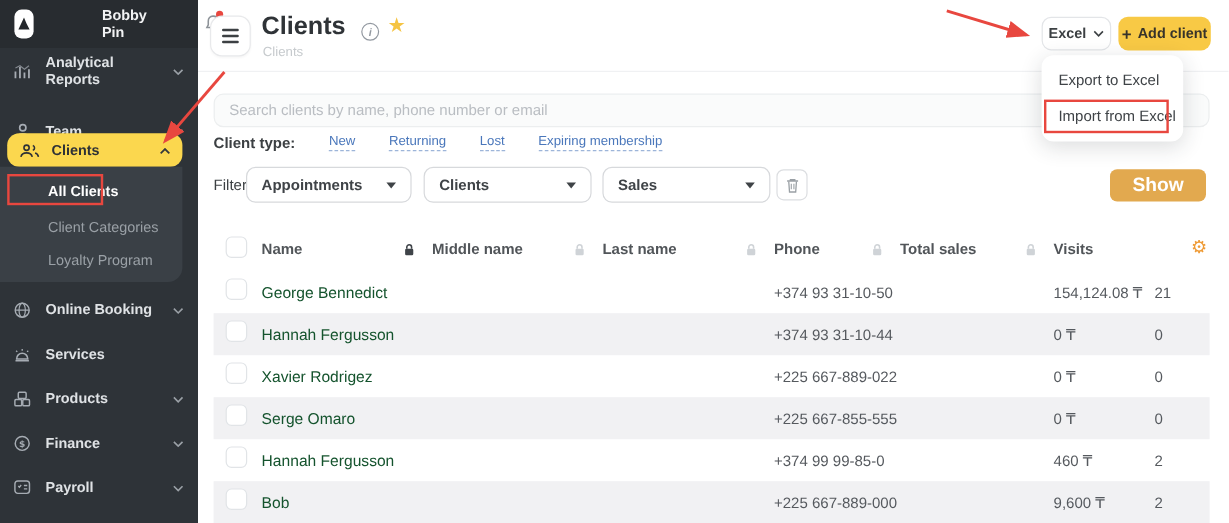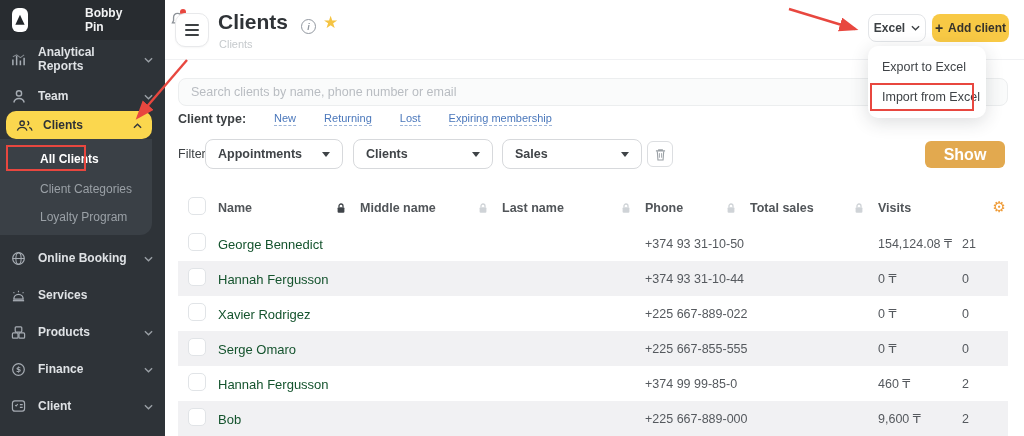--- a/index.html
+++ b/index.html
@@ -127,21 +127,21 @@
             <path d="M2 14V8M6 14V4M10 14V9M14 14V6" stroke="#a6acb3" stroke-width="1.6" fill="none"></path>
             <path d="M2 5l4-2 4 3 4-3" stroke="#a6acb3" stroke-width="1.1" fill="none" opacity=".7"></path>
           </svg>
       </span>
       <span class="lbl">Analytical Reports</span>
       <span class="chev"><svg width="9" height="6" viewBox="0 0 10 6">
             <polyline points="1,1 5,5 9,1" fill="none" stroke="#9aa0a6" stroke-width="1.5"></polyline>
           </svg></span>
     </div>
 
-    <div class="sb-item" style="top:83px">
+    <div class="sb-item" style="top:96px">
       <span class="sb-ico">
         <svg width="14" height="15" viewBox="0 0 14 15">
             <circle cx="7" cy="4.4" r="2.6" fill="none" stroke="#a6acb3" stroke-width="1.4"></circle>
             <path d="M1.8 13.5c.6-2.6 2.6-4 5.2-4s4.6 1.4 5.2 4" fill="none" stroke="#a6acb3" stroke-width="1.4"></path>
           </svg>
       </span>
       <span class="lbl">Team</span>
       <span class="chev"><svg width="9" height="6" viewBox="0 0 10 6">
             <polyline points="1,1 5,5 9,1" fill="none" stroke="#9aa0a6" stroke-width="1.5"></polyline>
           </svg></span>
@@ -219,21 +219,21 @@
           </svg></span>
     </div>
 
     <div class="sb-item" style="top:393px">
       <span class="sb-ico">
         <svg width="15" height="14" viewBox="0 0 16 15">
             <rect x="1.5" y="2" width="13" height="11" rx="2.5" fill="none" stroke="#a6acb3" stroke-width="1.3"></rect>
             <path d="M9.5 6h3M9.5 9h3M4.5 6.5l1 1 1.6-2" fill="none" stroke="#a6acb3" stroke-width="1.2"></path>
           </svg>
       </span>
-      <span class="lbl">Client</span>
+      <span class="lbl">Payroll</span>
       <span class="chev"><svg width="9" height="6" viewBox="0 0 10 6">
             <polyline points="1,1 5,5 9,1" fill="none" stroke="#9aa0a6" stroke-width="1.5"></polyline>
           </svg></span>
     </div>
   </div>
 
   <div class="hamburger">
       <i></i>
       <i></i>
       <i></i>

